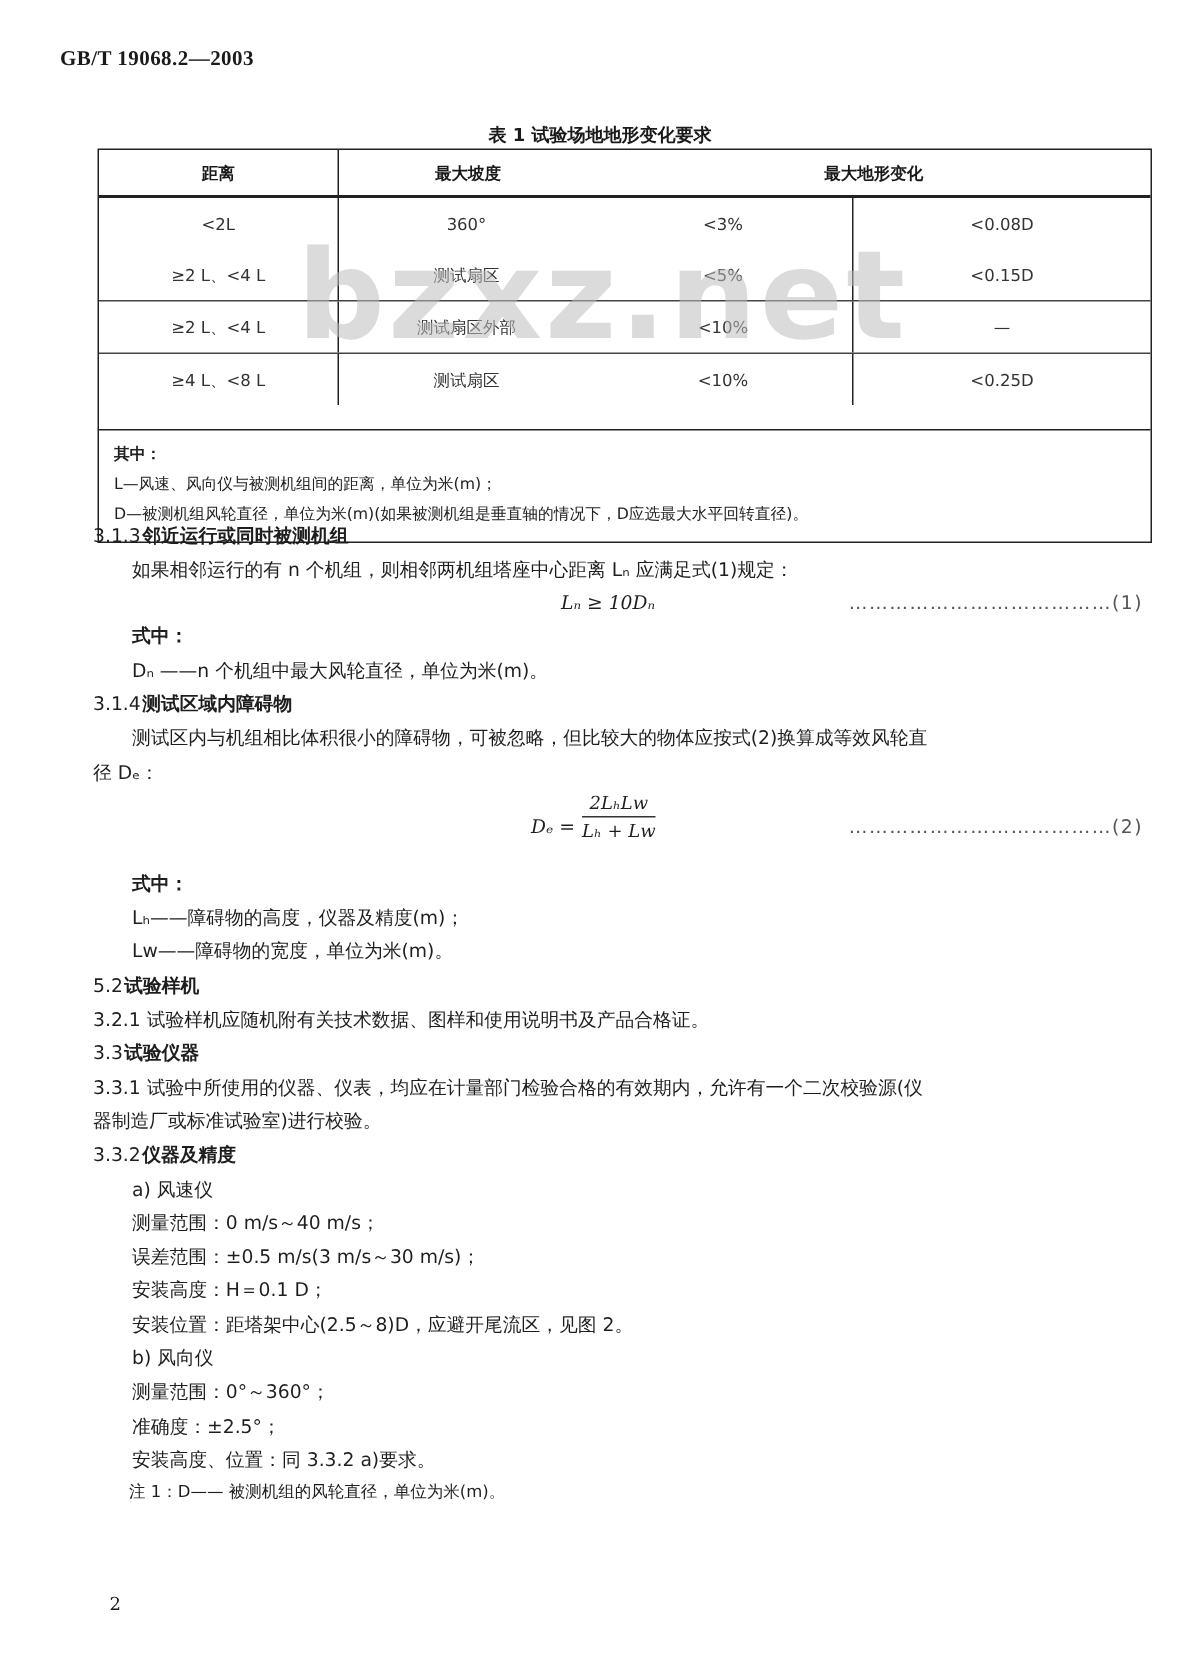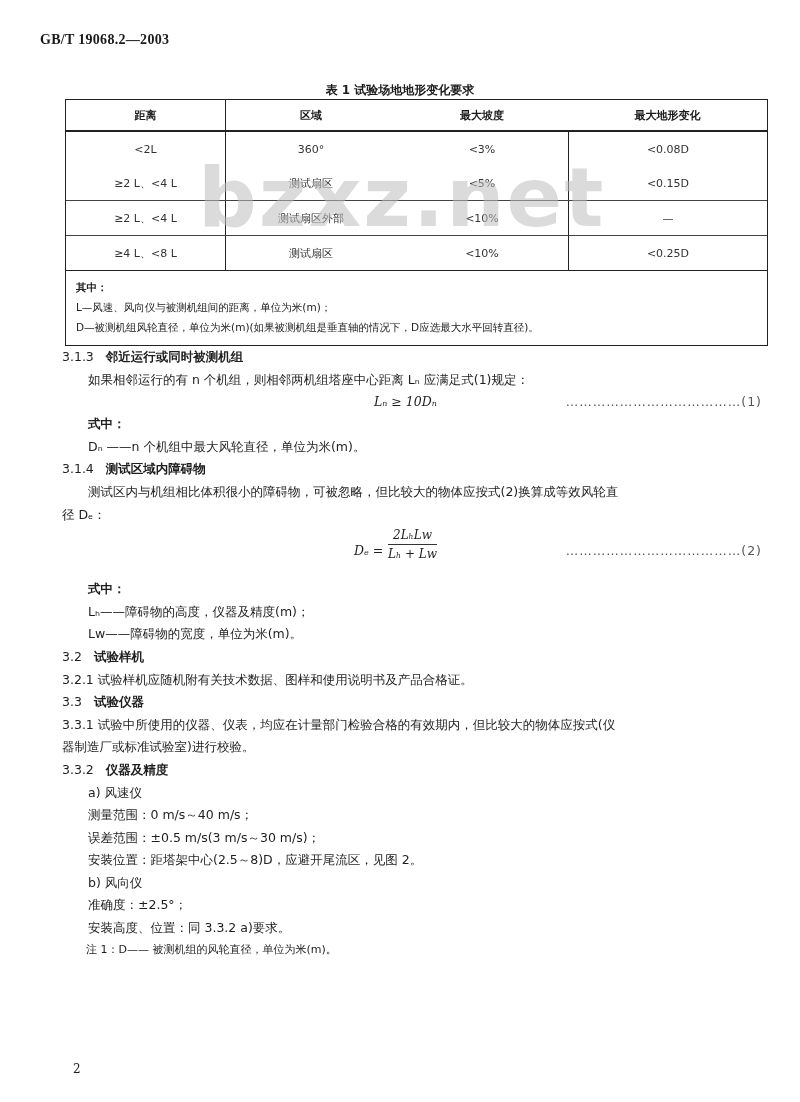--- a/index.html
+++ b/index.html
@@ -14,28 +14,28 @@
               font-size:11px; font-family:"DejaVu Sans", sans-serif; color:#333; }
   .tbl .row.head { height:30px; border-bottom:2px solid #222; font-weight:bold; color:#1a1a1a; }
   .tbl .row.sep { border-top:1px solid #444; }
   .c1 { width:160px; text-align:center; border-right:1.5px solid #222; height:100%; display:flex; align-items:center; justify-content:center; box-sizing:border-box; }
   .c2 { width:170px; text-align:center; height:100%; display:flex; align-items:center; justify-content:center; }
   .c3 { width:172px; text-align:center; height:100%; display:flex; align-items:center; justify-content:center; box-sizing:border-box; }
   .c4 { flex:1; text-align:center; height:100%; display:flex; align-items:center; justify-content:center; border-left:1.5px solid #222; box-sizing:border-box; }
   .head .c3 { border-right:none; }
   .head .c4 { border-left:none; }
   .tbl .notes { border-top:1.5px solid #222; padding:6px 10px 8px 10px; font-size:10.5px;
-                font-family:"DejaVu Sans", sans-serif; line-height:20px; color:#222; }
+                font-family:"DejaVu Sans", sans-serif; line-height:20px; color:#222;margin-top:16px; }
   .watermark { position:absolute; left:198px; top:150px; font-family:"DejaVu Sans", sans-serif;
                font-weight:bold; font-size:82px; color:rgba(190,190,190,0.55); letter-spacing:2px;
                pointer-events:none; }
   .body { position:absolute; left:62px; top:346px; width:700px; font-size:12.5px;
           font-family:"DejaVu Sans", sans-serif; line-height:22.6px; color:#1e1e1e; }
   .h { font-weight:bold; margin-left:0; }
-  .h .num { font-weight:normal; margin-right:12px; }
+  .h .num { font-weight:normal; margin-right:1px; }
   .p { text-indent:0; padding-left:26px; }
   .formula { position:relative; height:22px; }
   .formula .expr { position:absolute; left:312px; font-family:"DejaVu Serif", serif; font-style:italic; }
   .formula .eqno { position:absolute; right:0; letter-spacing:1px; color:#555; }
   .formula2 { position:relative; height:52px; }
   .formula2 .lhs { position:absolute; left:292px; top:14px; font-family:"DejaVu Serif", serif; font-style:italic; }
   .formula2 .frac { position:absolute; left:326px; top:0; text-align:center; font-family:"DejaVu Serif", serif; font-style:italic; font-size:12px; }
   .formula2 .frac .num { border-bottom:1px solid #333; padding:0 4px; line-height:18px; }
   .formula2 .frac .den { line-height:18px; }
   .formula2 .eqno { position:absolute; right:0; top:14px; letter-spacing:1px; color:#555; }
@@ -45,21 +45,20 @@
 </head>
 <body>
 
 <div class="std-code">GB/T 19068.2—2003</div>
 
 <div class="table-title">表 1  试验场地地形变化要求</div>
 
 <div class="tbl">
   <div class="row head">
     <div class="c1">距离</div>
-    <div class="c2">区域</div>
     <div class="c3">最大坡度</div>
     <div class="c4">最大地形变化</div>
   </div>
   <div class="row">
     <div class="c1">&lt;2L</div>
     <div class="c2">360°</div>
     <div class="c3">&lt;3%</div>
     <div class="c4">&lt;0.08D</div>
   </div>
   <div class="row">
@@ -112,36 +111,38 @@
       <div class="num">2LₕLw</div>
       <div class="den">Lₕ + Lw</div>
     </div>
     <span class="eqno">…………………………………(2)</span>
   </div>
   <div class="p" style="font-weight:bold;">式中：</div>
   <div class="p">Lₕ——障碍物的高度，仪器及精度(m)；</div>
   <div class="p">Lw——障碍物的宽度，单位为米(m)。</div>
 
   <div class="h">
-    <span class="num">3.2</span><span>试验样机</span>
+    <span class="num">5.2</span><span>试验样机</span>
   </div>
   <div>3.2.1  试验样机应随机附有关技术数据、图样和使用说明书及产品合格证。</div>
 
   <div class="h">
     <span class="num">3.3</span><span>试验仪器</span>
   </div>
-  <div>3.3.1  试验中所使用的仪器、仪表，均应在计量部门检验合格的有效期内，但比较大的物体应按式(仪</div>
+  <div>3.3.1  试验中所使用的仪器、仪表，均应在计量部门检验合格的有效期内，允许有一个二次校验源(仪</div>
   <div>器制造厂或标准试验室)进行校验。</div>
 
   <div class="h">
     <span class="num">3.3.2</span><span>仪器及精度</span>
   </div>
   <div class="p">a)  风速仪</div>
   <div class="p">测量范围：0 m/s～40 m/s；</div>
   <div class="p">误差范围：±0.5 m/s(3 m/s～30 m/s)；</div>
+  <div class="p">安装高度：H＝0.1 D；</div>
   <div class="p">安装位置：距塔架中心(2.5～8)D，应避开尾流区，见图 2。</div>
   <div class="p">b)  风向仪</div>
+  <div class="p">测量范围：0°～360°；</div>
   <div class="p">准确度：±2.5°；</div>
   <div class="p">安装高度、位置：同 3.3.2 a)要求。</div>
   <div class="note">注 1：D—— 被测机组的风轮直径，单位为米(m)。</div>
 </div>
 
 <div class="page-num">2</div>
 
 </body></html>

